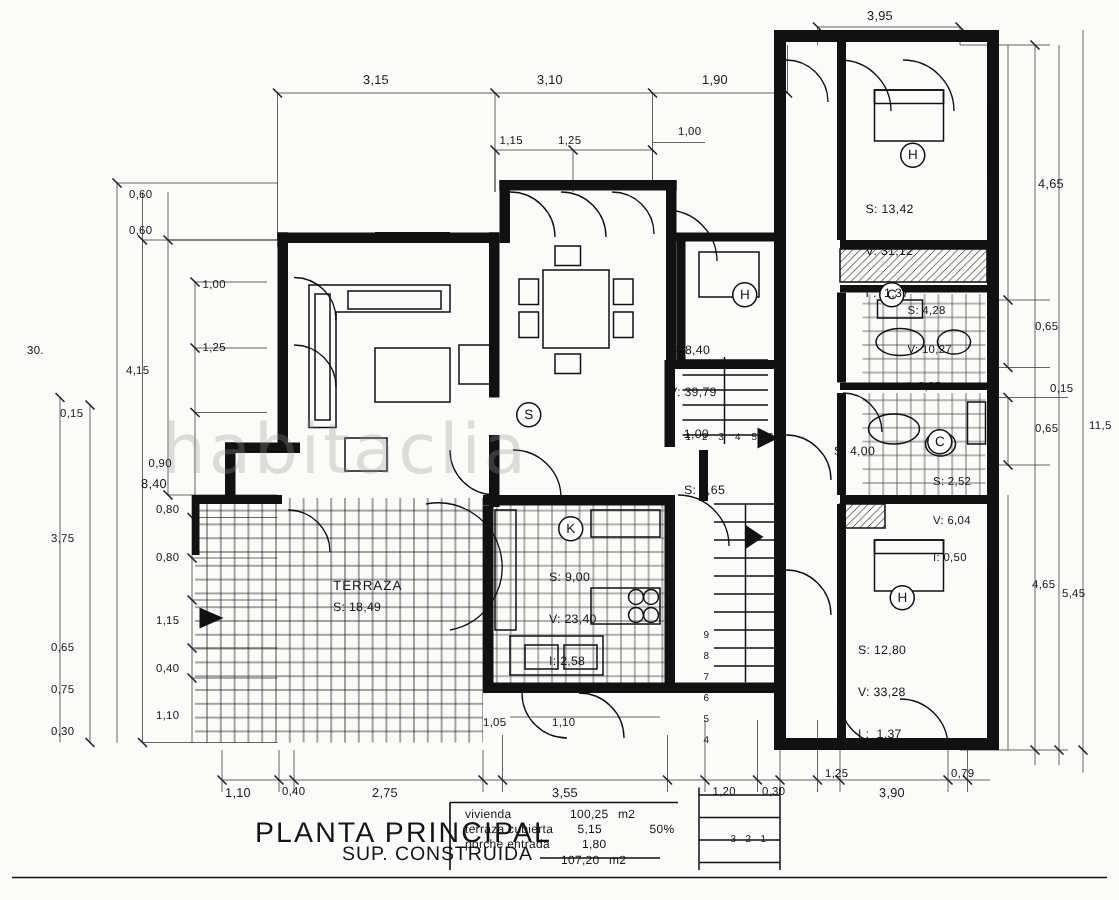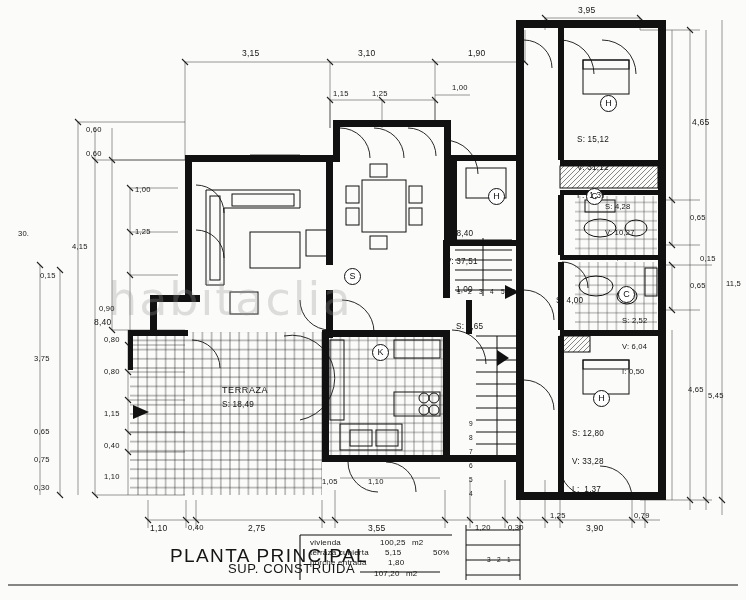--- a/index.html
+++ b/index.html
@@ -352,37 +352,42 @@
 <div class="tag" style="left:344px;top:268px;">S</div>
 <div class="tag" style="left:600px;top:95px;">H</div>
 <div class="tag" style="left:488px;top:188px;">H</div>
 <div class="tag" style="left:593px;top:390px;">H</div>
 <div class="tag" style="left:372px;top:344px;">K</div>
 <div class="tag" style="left:586px;top:188px;">C</div>
 <div class="tag" style="left:618px;top:286px;">C</div>
 
 
 <div class="lbl room" style="left:577px;top:117px;">
-  <div>S: 15,12</div>
+  <div>S: 13,42</div>
   <div>V: 31,12</div>
   <div>I :  1,37</div>
 </div>
 
 <div class="lbl room" style="left:446px;top:211px;">
   <div>S: 8,40</div>
-  <div>V: 37,51</div>
+  <div>V: 39,79</div>
   <div>I:  1,00</div>
 </div>
 
 <div class="lbl room" style="left:572px;top:411px;">
   <div>S: 12,80</div>
   <div>V: 33,28</div>
   <div>I :  1,37</div>
 </div>
 
+<div class="lbl room" style="left:366px;top:362px;">
+  <div>S: 9,00</div>
+  <div>V: 23,40</div>
+  <div>I: 2,58</div>
+</div>
 
 <div class="lbl dimS" style="left:605px;top:186px;">
   <div>S: 4,28</div>
   <div>V: 10,27</div>
   <div>I: 0,95</div>
 </div>
 
 <div class="lbl dimS" style="left:622px;top:300px;">
   <div>S: 2,52</div>
   <div>V: 6,04</div>
@@ -408,21 +413,21 @@
 <div class="lbl dimS" style="left:40px;top:272px;">0,15</div>
 <div class="lbl dimS" style="left:34px;top:355px;">3,75</div>
 <div class="lbl dimS" style="left:34px;top:428px;">0,65</div>
 <div class="lbl dimS" style="left:34px;top:456px;">0,75</div>
 <div class="lbl dimS" style="left:34px;top:484px;">0,30</div>
 
 <div class="lbl dim" style="left:62px;top:318px;margin-left:32px;">8,40</div>
 
 <div class="lbl dimS" style="left:86px;top:126px;">0,60</div>
 <div class="lbl dimS" style="left:86px;top:150px;">0,60</div>
-<div class="lbl dimS" style="left:72px;top:243px;">4,15</div>
+<div class="lbl dimS" style="left:84px;top:243px;">4,15</div>
 <div class="lbl dimS" style="left:99px;top:305px;">0,90</div>
 <div class="lbl dimS" style="left:104px;top:336px;">0,80</div>
 <div class="lbl dimS" style="left:104px;top:368px;">0,80</div>
 <div class="lbl dimS" style="left:104px;top:410px;">1,15</div>
 <div class="lbl dimS" style="left:104px;top:442px;">0,40</div>
 <div class="lbl dimS" style="left:104px;top:473px;">1,10</div>
 
 <div class="lbl dimS" style="left:135px;top:186px;">1,00</div>
 <div class="lbl dimS" style="left:135px;top:228px;">1,25</div>
 

